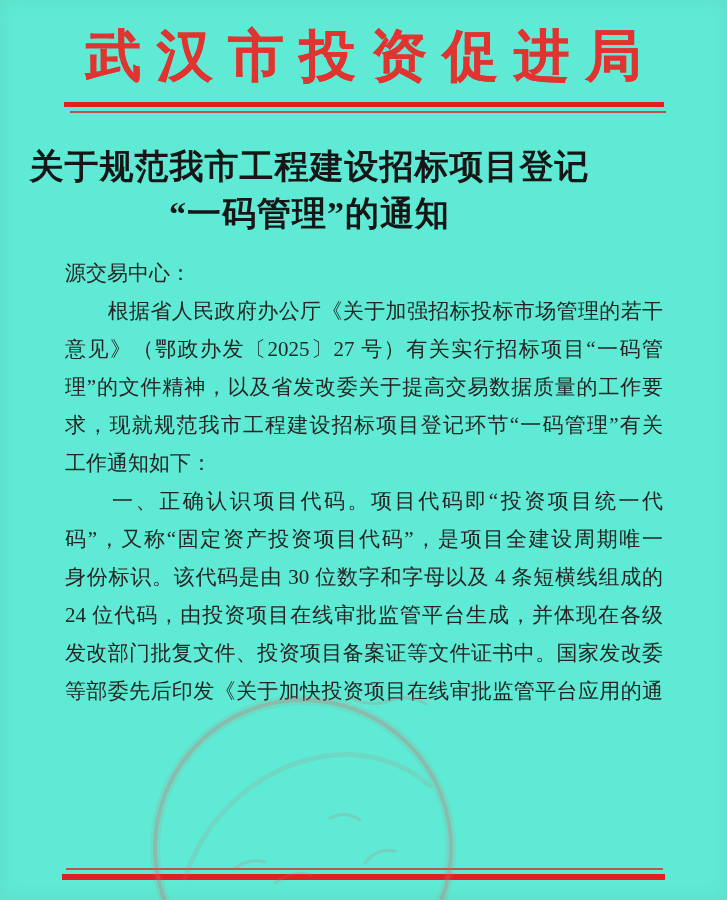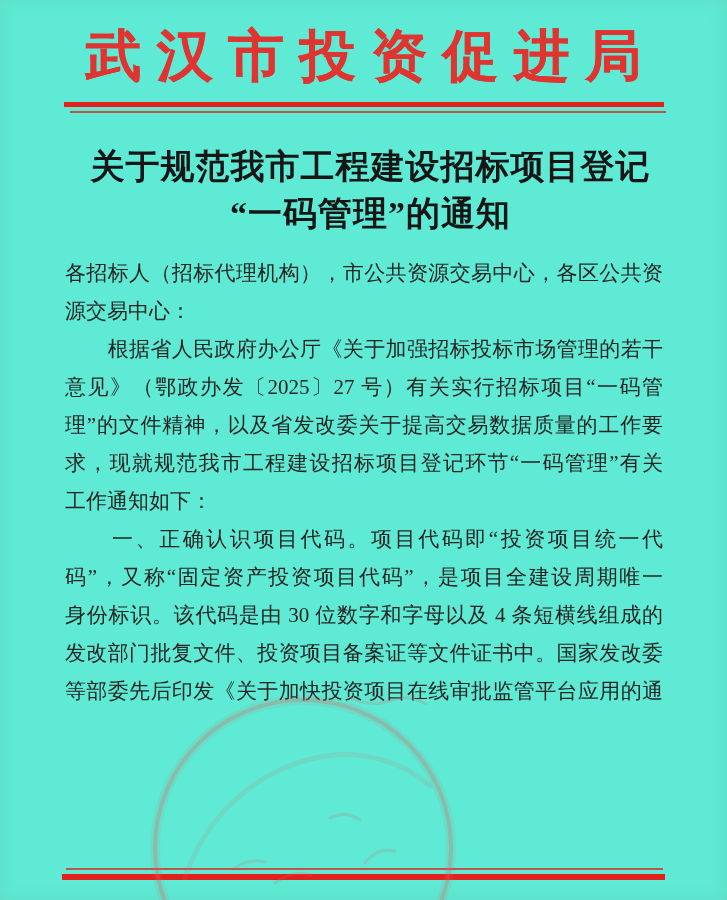--- a/index.html
+++ b/index.html
@@ -38,30 +38,29 @@
     background: #e3211c;
   }
   .rule-top-thick   { left: 64px; top: 102px; width: 600px; height: 5px; }
   .rule-top-thin    { left: 70px; top: 111px; width: 596px; height: 2px; opacity: 0.75; }
   .rule-bottom-thin { left: 66px; top: 868px; width: 597px; height: 2px; opacity: 0.75; }
   .rule-bottom-thick{ left: 62px; top: 874px; width: 603px; height: 6px; }
 
   
   .doc-title {
     position: absolute;
-    left: 17px;
+    left: 0;
     top: 143px;
     width: 619px;
     text-align: center;
     color: #161616;
     font-weight: bold;
     font-size: 34px;
     line-height: 47px;
     letter-spacing: 1px;
-    padding-left: 44px;
   }
 
   
   .doc-body {
     position: absolute;
     left: 65px;
     top: 254px;
     width: 598px;
     color: #262524;
     font-size: 21px;
@@ -97,30 +96,30 @@
 
   <div class="rule rule-top-thick"></div>
   <div class="rule rule-top-thin"></div>
 
   <div class="doc-title">
     <div>关于规范我市工程建设招标项目登记</div>
     <div>“一码管理”的通知</div>
   </div>
 
   <div class="doc-body">
-      <div class="body-line">各招标人（招标代理机构），市公共资源交易中心，各区公共资</div>
       <div class="body-line line-end">源交易中心：</div>
       <div class="body-line">　　根据省人民政府办公厅《关于加强招标投标市场管理的若干</div>
       <div class="body-line">意见》（鄂政办发〔2025〕27 号）有关实行招标项目“一码管</div>
       <div class="body-line">理”的文件精神，以及省发改委关于提高交易数据质量的工作要</div>
       <div class="body-line">求，现就规范我市工程建设招标项目登记环节“一码管理”有关</div>
       <div class="body-line line-end">工作通知如下：</div>
       <div class="body-line">　　一、正确认识项目代码。项目代码即“投资项目统一代</div>
       <div class="body-line">码”，又称“固定资产投资项目代码”，是项目全建设周期唯一</div>
       <div class="body-line">身份标识。该代码是由 30 位数字和字母以及 4 条短横线组成的</div>
+      <div class="body-line">24 位代码，由投资项目在线审批监管平台生成，并体现在各级</div>
       <div class="body-line">发改部门批复文件、投资项目备案证等文件证书中。国家发改委</div>
       <div class="body-line">等部委先后印发《关于加快投资项目在线审批监管平台应用的通</div>
     </div>
 
   <svg class="seal" width="360" height="232" viewBox="0 0 360 232">
     <circle cx="178" cy="180" r="148" fill="none" stroke="rgba(214,104,99,0.28)" stroke-width="4"></circle>
     <circle cx="178" cy="180" r="148" fill="none" stroke="rgba(214,104,99,0.10)" stroke-width="10"></circle>
     <path d="M60,210 C80,150 130,100 200,88 C240,82 280,95 305,118" fill="none" stroke="rgba(214,104,99,0.14)" stroke-width="5" stroke-linecap="round"></path>
     <path d="M110,200 q14,-10 30,-6 M150,215 q18,-14 36,-8 M205,150 q16,-8 30,2 M240,195 q12,-16 30,-12" fill="none" stroke="rgba(214,104,99,0.20)" stroke-width="3" stroke-linecap="round"></path>
     <path d="M225,30 q22,10 42,2 q18,-6 34,4" fill="none" stroke="rgba(214,104,99,0.22)" stroke-width="3" stroke-linecap="round"></path>

